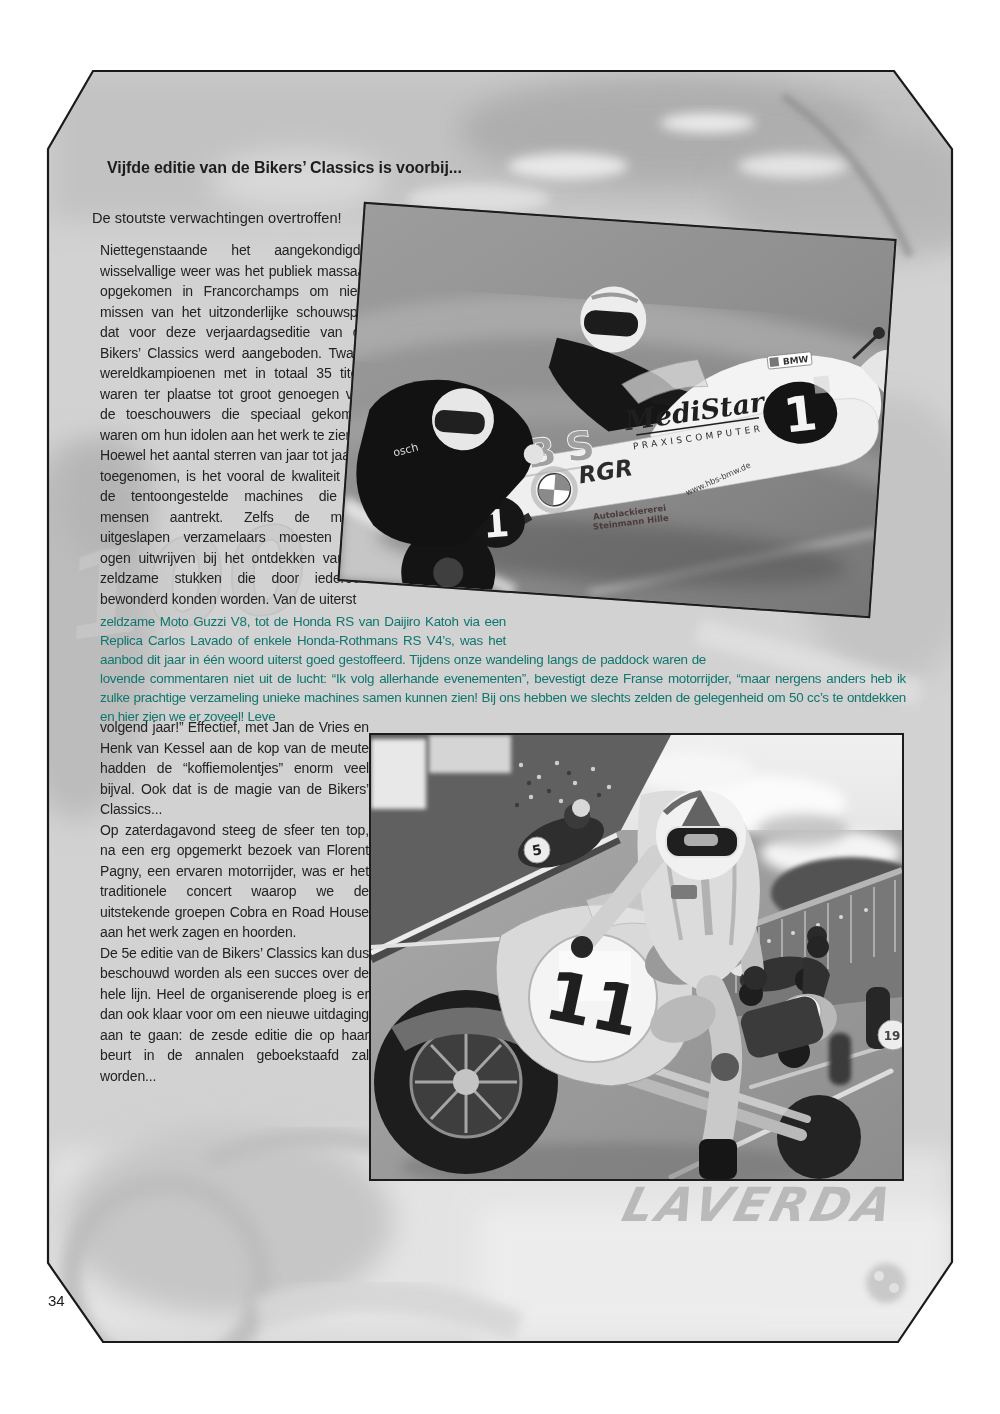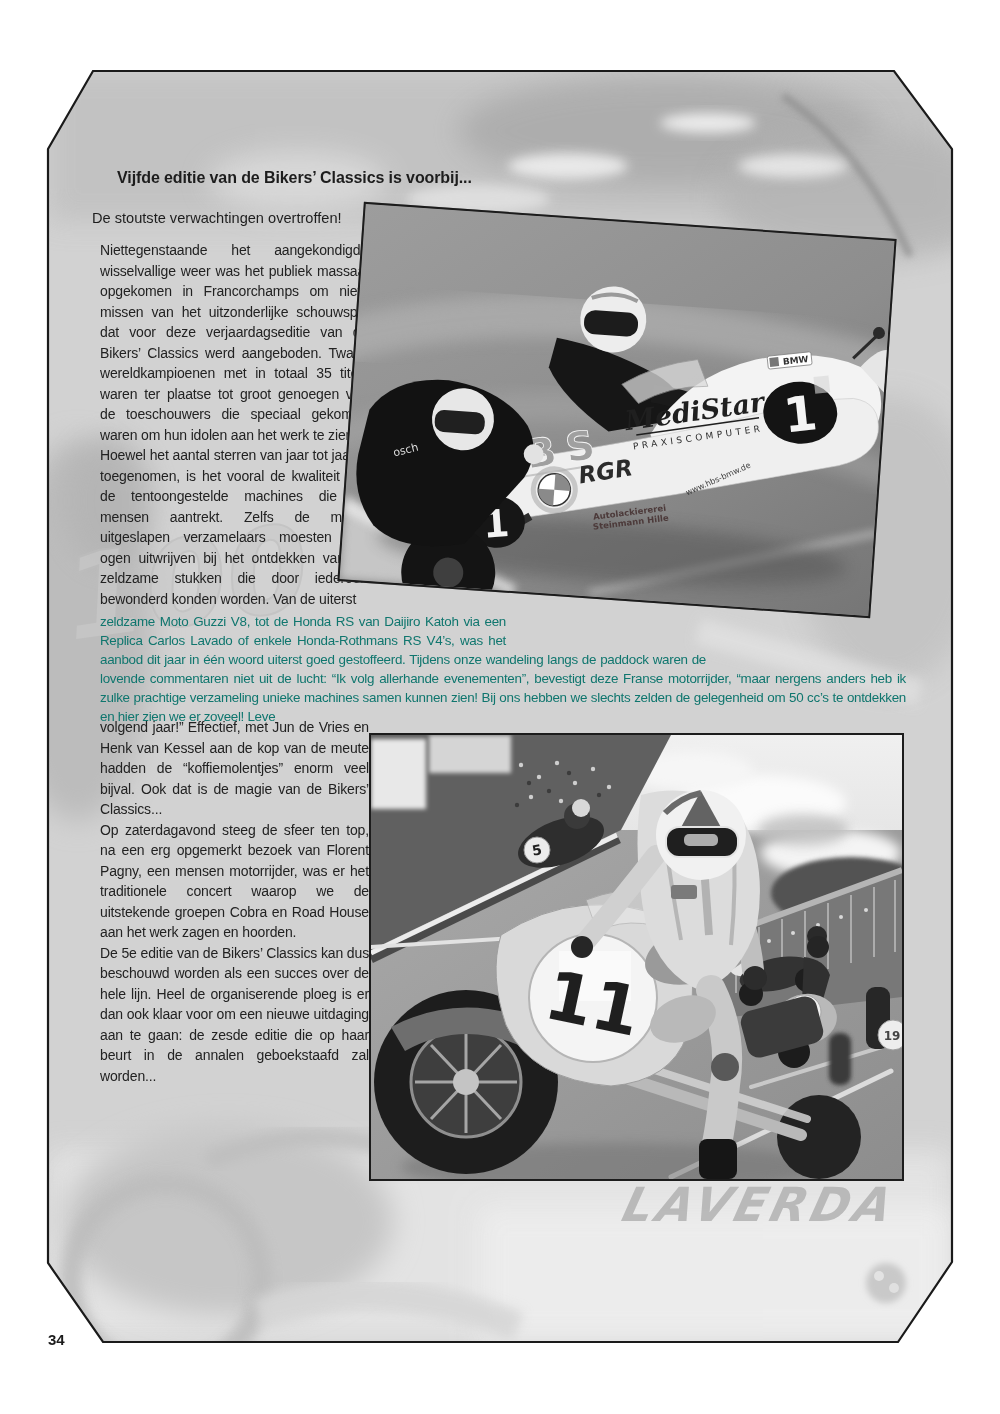--- a/index.html
+++ b/index.html
@@ -17,21 +17,21 @@
   .col2{left:100px;top:717px;width:269px}
   .wide{left:100px;top:612px;width:806px;font-size:13.4px;line-height:19px;letter-spacing:-.3px;text-align:justify;color:#0f766e}
   .wide .wtext{display:inline}
   .sp1{float:right;width:400px;height:21px}
   .sp2{float:right;clear:right;width:200px;height:21px}
   .gap{margin-top:14px}
   .photo{position:absolute;border:2px solid #1c1c1c;background:#8f8f8f;overflow:hidden;box-sizing:content-box}
   .photo svg{display:block}
   .photo1{left:350px;top:220px;width:530px;height:376px;transform:rotate(4deg)}
   .photo2{left:369px;top:733px;width:531px;height:444px}
-  .pagenum{left:48px;top:1331px;font-size:15px;font-weight:bold;color:#1b1b1b}
+  .pagenum{left:48px;top:1292px;font-size:15px;font-weight:normal;color:#1b1b1b}
 </style>
 </head>
 <body>
 
 <div class="abs page-frame">
   <svg width="908" height="1275" viewBox="-2 -2 908 1275">
     <defs>
       <clipPath id="pageclip">
         <polygon points="45,0 846,0 904,78 904,1191 850,1271 55,1271 0,1192 0,78"></polygon>
       </clipPath>
@@ -71,37 +71,37 @@
       <circle cx="831" cy="1205" r="5" fill="#e3e3e3"></circle>
       <circle cx="846" cy="1217" r="5" fill="#e0e0e0"></circle>
       <g transform="translate(572,1150) skewX(-14)">
         <text x="0" y="0" font-size="47" font-weight="bold" font-style="italic" letter-spacing="4" font-family="'DejaVu Sans',sans-serif" fill="#b5b5b5" opacity=".9">LAVERDA</text>
       </g>
     </g>
     <polygon points="45,0 846,0 904,78 904,1191 850,1271 55,1271 0,1192 0,78" fill="none" stroke="#1a1a1a" stroke-width="2.2"></polygon>
   </svg>
 </div>
 
-<h1 class="abs article-title" style="margin:17px">Vijfde editie van de Bikers’ Classics is voorbij...</h1>
+<h1 class="abs article-title" style="margin:7px">Vijfde editie van de Bikers’ Classics is voorbij...</h1>
 <div class="abs article-lead">De stoutste verwachtingen overtroffen!</div>
 
 <div class="abs txt col1">
   <span>Niettegenstaande het aangekondigde wisselvallige weer was het publiek massaal opgekomen in Francorchamps om niets missen van het uitzonderlijke schouwspel dat voor deze verjaardagseditie van de Bikers’ Classics werd aangeboden. Twaalf wereldkampioenen met in totaal 35 titels waren ter plaatse tot groot genoegen van de toeschouwers die speciaal gekomen waren om hun idolen aan het werk te zien.</span>
   <span>Hoewel het aantal sterren van jaar tot jaar is toegenomen, is het vooral de kwaliteit van de tentoongestelde machines die de mensen aantrekt. Zelfs de meest uitgeslapen verzamelaars moesten hun ogen uitwrijven bij het ontdekken van de zeldzame stukken die door iedereen bewonderd konden worden. Van de uiterst</span>
 </div>
 
 <div class="abs wide">
   <i class="sp1"></i>
   <i class="sp2"></i>
   <span class="wtext">zeldzame Moto Guzzi V8, tot de Honda RS van Daijiro Katoh via een Replica Carlos Lavado of enkele Honda-Rothmans RS V4’s, was het aanbod dit jaar in één woord uiterst goed gestoffeerd. Tijdens onze wandeling langs de paddock waren de lovende commentaren niet uit de lucht: “Ik volg allerhande evenementen”, bevestigt deze Franse motorrijder, “maar nergens anders heb ik zulke prachtige verzameling unieke machines samen kunnen zien! Bij ons hebben we slechts zelden de gelegenheid om 50 cc’s te ontdekken en hier zien we er zoveel! Leve</span>
 </div>
 
 <div class="abs txt col2">
-  <span>volgend jaar!” Effectief, met Jun de Vries en Henk van Kessel aan de kop van de meute hadden de “koffiemolentjes” enorm veel bijval. Ook dat is de magie van de Bikers’ Classics...</span>
-  <span class="gap">Op zaterdagavond steeg de sfeer ten top, na een erg opgemerkt bezoek van Florent Pagny, een mensen motorrijder, was er het traditionele concert waarop we de uitstekende groepen Cobra en Road House aan het werk zagen en hoorden.</span>
+  <span>volgend jaar!” Effectief, met Jan de Vries en Henk van Kessel aan de kop van de meute hadden de “koffiemolentjes” enorm veel bijval. Ook dat is de magie van de Bikers’ Classics...</span>
+  <span class="gap">Op zaterdagavond steeg de sfeer ten top, na een erg opgemerkt bezoek van Florent Pagny, een ervaren motorrijder, was er het traditionele concert waarop we de uitstekende groepen Cobra en Road House aan het werk zagen en hoorden.</span>
   <span class="gap">De 5e editie van de Bikers’ Classics kan dus beschouwd worden als een succes over de hele lijn. Heel de organiserende ploeg is er dan ook klaar voor om een nieuwe uitdaging aan te gaan: de zesde editie die op haar beurt in de annalen geboekstaafd zal worden...</span>
 </div>
 
 <div class="photo photo1">
   <svg width="530" height="376" viewBox="0 0 530 376">
     <defs>
       <linearGradient id="trk" x1="0" y1="0" x2="1" y2="1">
         <stop offset="0" stop-color="#9d9d9d"></stop>
           <stop offset=".55" stop-color="#8d8d8d"></stop>
           <stop offset="1" stop-color="#767676"></stop>

